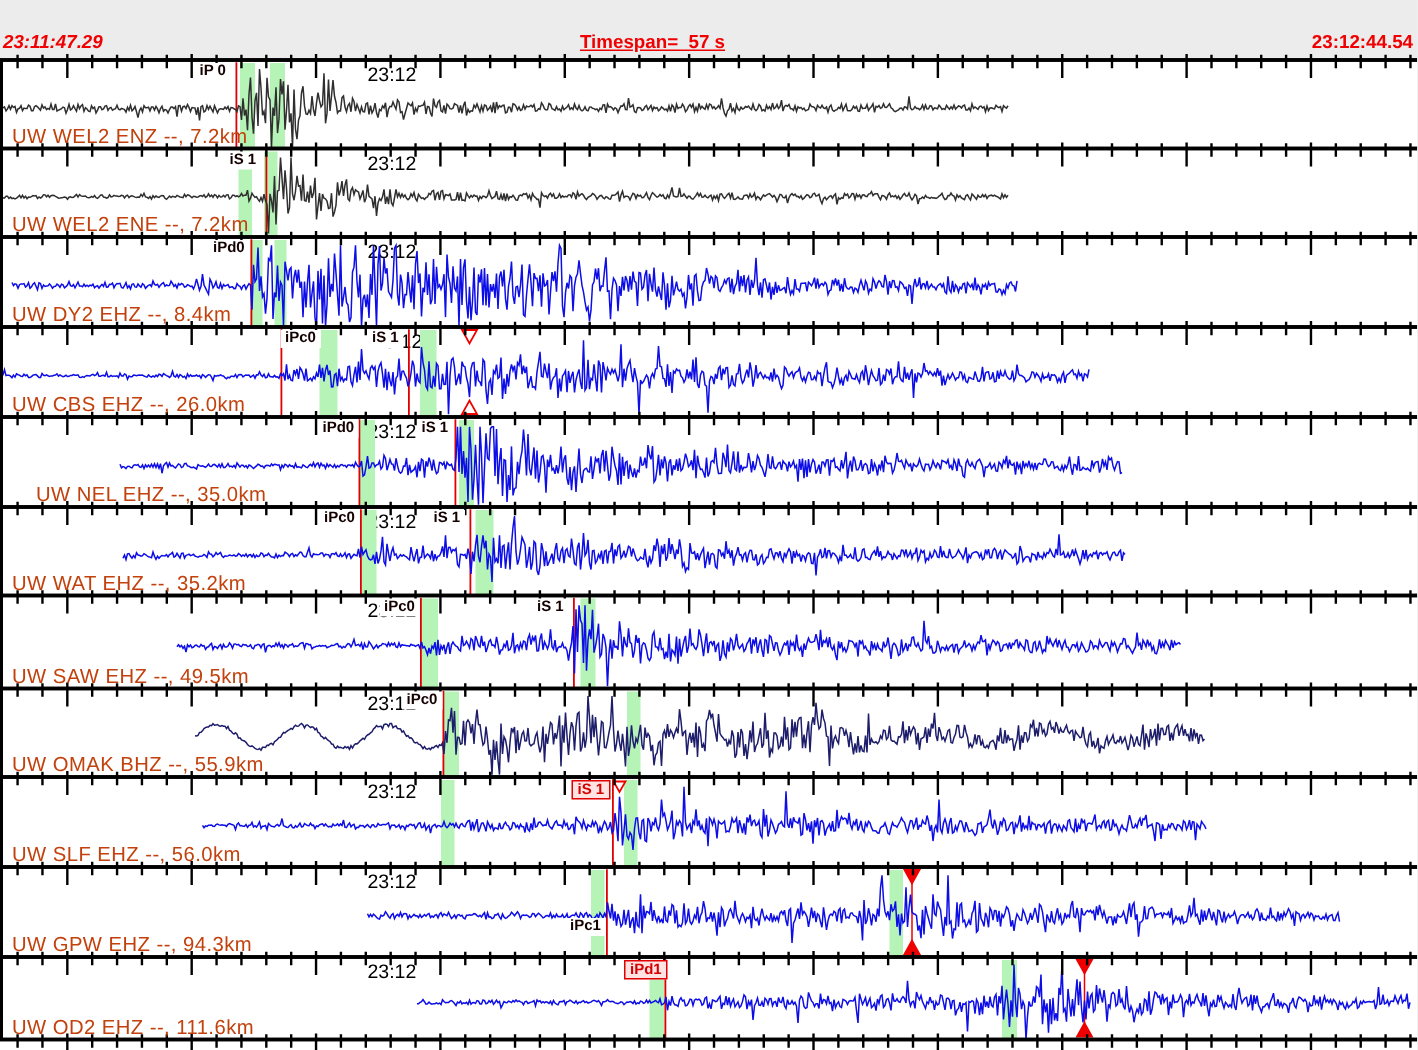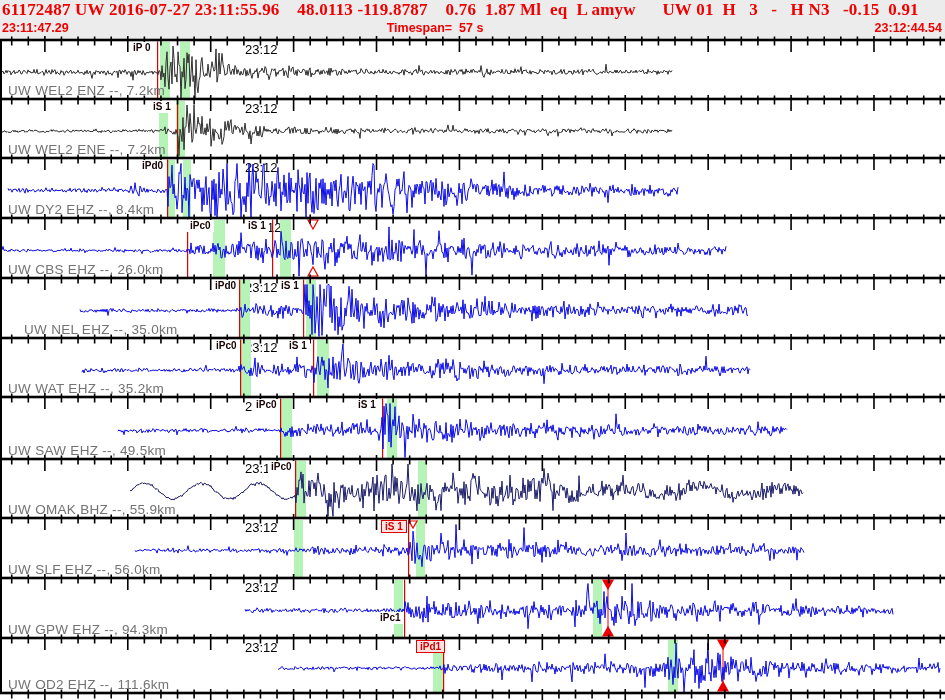--- a/index.html
+++ b/index.html
@@ -2,37 +2,36 @@
 <html><head>
 <meta charset="utf-8">
 <style>
   html,body{margin:0;padding:0;background:#ececec;}
   #screen{position:relative;width:945px;height:700px;background:#ececec;overflow:hidden;
           font-family:"Liberation Sans",sans-serif;}
   #hdr1{position:absolute;left:2px;top:0px;width:943px;height:21px;color:#f00000;
         font-family:"Liberation Serif",serif;font-weight:bold;font-size:17px;
         white-space:pre;letter-spacing:0.2px;}
   .hdr2{position:absolute;top:21px;color:#f00000;font-weight:bold;font-size:12.5px;white-space:pre;}
-  #hdr2l{left:2px;} #hdr2m{left:355px;width:160px;text-align:center;} #hdr2r{right:3px;}
+  #hdr2l{left:2px;font-style:italic;} #hdr2m{left:355px;width:160px;text-align:center;text-decoration:underline;} #hdr2r{right:3px;}
   #panelbg{position:absolute;left:0;top:40px;width:945px;height:660px;background:#ffffff;}
   .wavesvg{position:absolute;left:0;z-index:3;}
   #axes{position:absolute;left:0;top:0;z-index:4;}
   .tlabel{position:absolute;z-index:2;font-size:13px;color:#000;margin-left:32px;}
-  .slabel{position:absolute;left:8px;z-index:6;font-size:13.5px;color:#737373;letter-spacing:0.3px;}
+  .slabel{position:absolute;left:8px;z-index:6;font-size:13.5px;color:#c2410c;letter-spacing:0.3px;}
   .flag{position:absolute;z-index:6;height:12px;line-height:12px;font-size:10px;font-weight:bold;
         padding:0 3px;white-space:pre;}
   .flag.solid{background:#ffffff;color:#150000;}
   .flag.outline{background:#ffe2e2;color:#d40000;border:1px solid #e00000;height:11px;line-height:11px;}
   #leftedge{position:absolute;left:0;top:40px;width:2px;height:653px;background:#000;z-index:5;}
 </style>
 </head>
 <body>
 
 <div id="screen">
-  <div id="hdr1">61172487 UW 2016-07-27 23:11:55.96    48.0113 -119.8787    0.76  1.87 Ml  eq  L amyw      UW 01  H   3   -   H N3   -0.15  0.91</div>
   <div class="hdr2" id="hdr2l">23:11:47.29</div>
   <div class="hdr2" id="hdr2m">Timespan=  57 s</div>
   <div class="hdr2" id="hdr2r">23:12:44.54</div>
   <div id="panelbg"></div>
   <div id="panels">
       <div class="tlabel" style="left: 213px; top: 42px;">23:12</div>
       <svg width="945" height="59" class="wavesvg" style="top: 40px;">
         <rect x="160" y="2" width="10" height="56" fill="#b6f3b6"></rect>
         <rect x="180" y="2" width="10" height="56" fill="#b6f3b6"></rect>
         <rect x="157" y="1.5" width="1.2" height="57" fill="#e00000"></rect>

